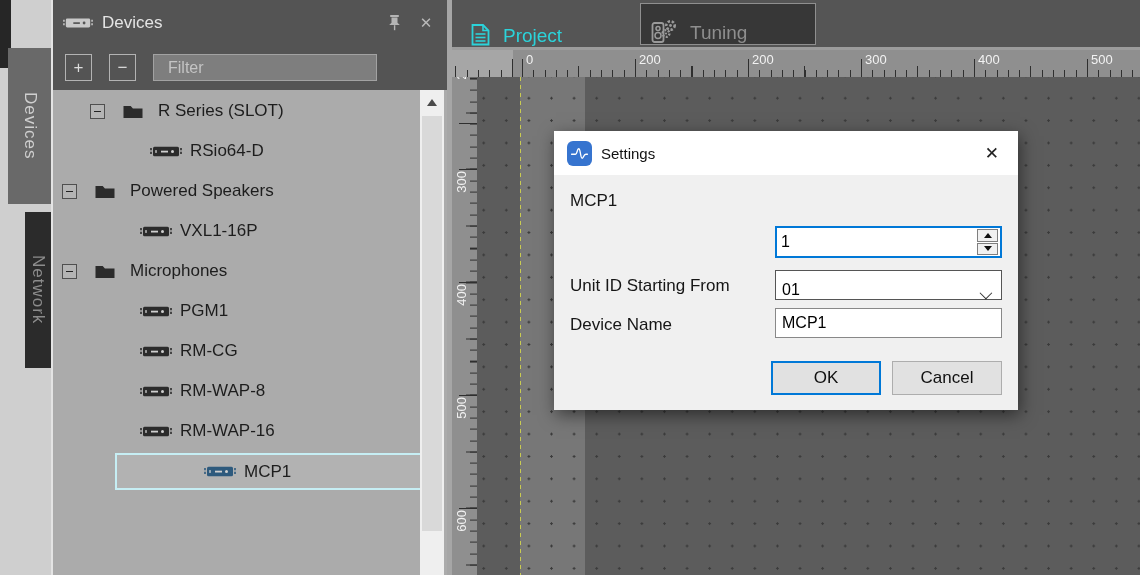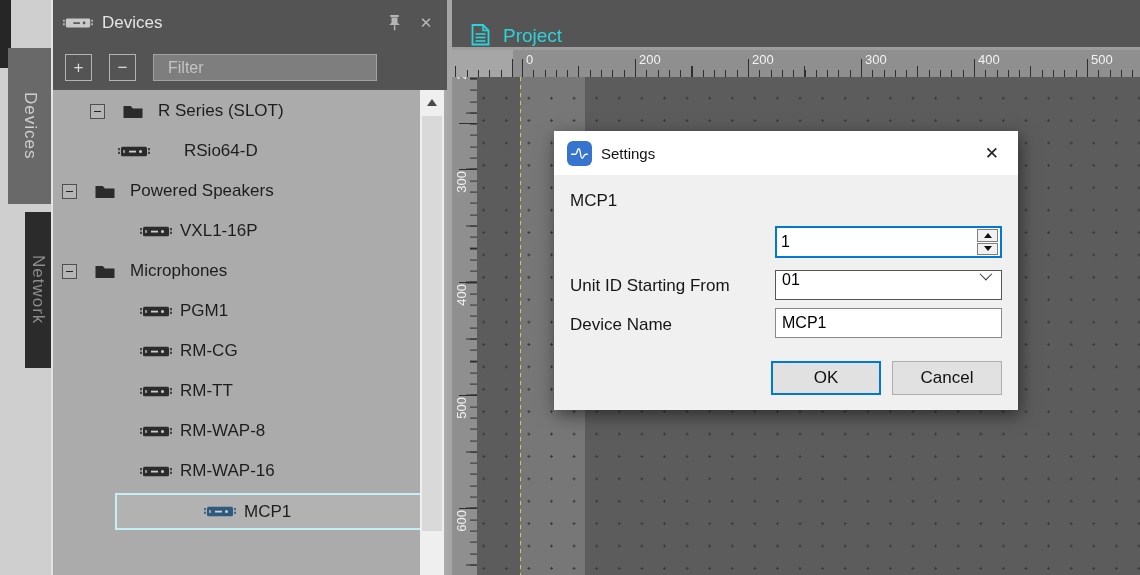--- a/index.html
+++ b/index.html
@@ -30,21 +30,21 @@
   .search-box input{flex:1;background:transparent;border:none;outline:none;color:#e0e0e0;font-size:16px;margin-left:6px;}
   .search-box input::placeholder{color:#c4c4c4;}
 
   .tree{position:absolute;left:0;top:90px;right:24px;bottom:0;overflow:hidden;padding-top:1px;}
   .row{display:flex;align-items:center;height:40px;color:#1d1d1d;font-size:17px;cursor:default;}
   .row .ebox{width:15px;height:15px;border:1px solid #4f4f4f;background:#b4b4b4;position:relative;margin-right:18px;flex:0 0 auto;}
   .row .ebox::after{content:"";position:absolute;left:3px;right:3px;top:6px;height:1px;background:#222;}
   .row.folder.l1{padding-left:9px;}
   .row.folder.l2{padding-left:37px;}
   .row.device.l2{padding-left:87px;}
-  .row.device.l3{padding-left:65px;gap:26px;}
+  .row.device.l3{padding-left:97px;}
   .row svg{color:#2b2b2b;flex:0 0 auto;}
   .row svg.dev{width:32px;height:15px;margin-right:8px;}
   .row svg.fold{width:20px;height:15px;margin-right:15px;}
   .row .rlabel{white-space:nowrap;}
   .row.selected{height:37px;margin-top:2px;margin-left:62px;background:#b2b2b2;border:2px solid #c6eef4;padding-left:6px;}
   .row.selected svg.dev{color:#2e5a7d;}
 
   .tree-scroll{position:absolute;right:3px;top:90px;width:24px;bottom:0;background:#efefef;}
   .sb-arrow{position:absolute;left:0;top:4px;width:24px;height:16px;display:flex;align-items:center;justify-content:center;}
   .sb-arrow::after{content:"";width:0;height:0;border-left:5px solid transparent;border-right:5px solid transparent;border-bottom:7px solid #4a4a4a;}
@@ -96,21 +96,21 @@
   .dlg-body{position:absolute;left:0;top:44px;right:0;bottom:0;}
   .dev-label{position:absolute;left:16px;top:16px;font-size:17px;color:#161616;}
   .flabel{position:absolute;left:16px;font-size:17px;color:#161616;white-space:nowrap;}
   .field{position:absolute;left:221px;width:227px;background:#fff;}
   .spin-field{top:51px;height:32px;border:2px solid #0078d7;display:flex;align-items:center;}
   .spin-field input{border:none;outline:none;flex:1;font-size:16px;padding-left:4px;min-width:0;}
   .spinners{width:21px;align-self:stretch;margin:1px 2px;display:flex;flex-direction:column;gap:1px;}
   .spin-btn{flex:1;background:#f1f1f1;border:1px solid #7f7f7f;display:flex;align-items:center;justify-content:center;cursor:pointer;}
   .spin-btn.up::after{content:"";width:0;height:0;border-left:4px solid transparent;border-right:4px solid transparent;border-bottom:5px solid #111;}
   .spin-btn.down::after{content:"";width:0;height:0;border-left:4px solid transparent;border-right:4px solid transparent;border-top:5px solid #111;}
-  .combo-field{top:95px;height:30px;border:1px solid #555;display:flex;align-items:flex-start;cursor:pointer;}
+  .combo-field{top:95px;height:30px;border:1px solid #555;display:flex;align-items:flex-end;cursor:pointer;}
   .combo-field .cval{flex:1;font-size:16px;padding-left:6px;}
   .chev{width:9px;height:9px;border-right:1.6px solid #333;border-bottom:1.6px solid #333;
     transform:rotate(45deg) translateY(-2px);margin-right:12px;}
   .text-field{top:133px;height:30px;border:1px solid #888;display:flex;}
   .text-field input{border:none;outline:none;flex:1;font-size:16px;padding-left:6px;min-width:0;}
   .dlg-btn{position:absolute;top:186px;width:110px;height:34px;background:#e1e1e1;font-size:17px;color:#111;
     display:flex;align-items:center;justify-content:center;cursor:pointer;}
   .btn-ok{left:217px;border:2px solid #0078d7;}
   .btn-cancel{left:338px;border:1px solid #adadad;}
 </style>
@@ -223,30 +223,20 @@
           <span class="rlabel">RM-CG</span>
         </div>
         <div class="row device l2">
           <svg class="dev" viewBox="0 0 32 14">
     <path d="M1,3.5 v7 M31,3.5 v7" stroke="currentColor" stroke-width="1.6" stroke-dasharray="2.2 1.6" fill="none"></path>
     <rect x="3" y="2.2" width="26" height="9.6" rx="1.5" fill="currentColor"></rect>
     <rect x="5.2" y="5.6" width="1.6" height="2.8" fill="#cfcfcf" opacity="0.85"></rect>
     <rect x="11" y="6.2" width="7" height="1.8" fill="#cfcfcf"></rect>
     <circle cx="22.5" cy="7" r="1.5" fill="#cfcfcf"></circle>
   </svg>
-          <span class="rlabel">RM-TT</span>
-        </div>
-        <div class="row device l2">
-          <svg class="dev" viewBox="0 0 32 14">
-    <path d="M1,3.5 v7 M31,3.5 v7" stroke="currentColor" stroke-width="1.6" stroke-dasharray="2.2 1.6" fill="none"></path>
-    <rect x="3" y="2.2" width="26" height="9.6" rx="1.5" fill="currentColor"></rect>
-    <rect x="5.2" y="5.6" width="1.6" height="2.8" fill="#cfcfcf" opacity="0.85"></rect>
-    <rect x="11" y="6.2" width="7" height="1.8" fill="#cfcfcf"></rect>
-    <circle cx="22.5" cy="7" r="1.5" fill="#cfcfcf"></circle>
-  </svg>
           <span class="rlabel">RM-WAP-8</span>
         </div>
         <div class="row device l2">
           <svg class="dev" viewBox="0 0 32 14">
     <path d="M1,3.5 v7 M31,3.5 v7" stroke="currentColor" stroke-width="1.6" stroke-dasharray="2.2 1.6" fill="none"></path>
     <rect x="3" y="2.2" width="26" height="9.6" rx="1.5" fill="currentColor"></rect>
     <rect x="5.2" y="5.6" width="1.6" height="2.8" fill="#cfcfcf" opacity="0.85"></rect>
     <rect x="11" y="6.2" width="7" height="1.8" fill="#cfcfcf"></rect>
     <circle cx="22.5" cy="7" r="1.5" fill="#cfcfcf"></circle>
   </svg>
@@ -277,20 +267,32 @@
           <path d="M2.5,2 h10.5 l5.5,5.5 v14 h-16 z" fill="none" stroke="#2bd3da" stroke-width="1.8"></path>
           <path d="M13,2 v5.5 h5.5" fill="none" stroke="#2bd3da" stroke-width="1.6"></path>
           <g stroke="#2bd3da" stroke-width="1.6">
               <line x1="5.5" y1="11" x2="15.5" y2="11"></line>
               <line x1="5.5" y1="14.5" x2="15.5" y2="14.5"></line>
               <line x1="5.5" y1="18" x2="15.5" y2="18"></line>
             </g>
         </svg>
         <span class="tlabel">Project</span>
       </div>
+      <div class="wtab tuning">
+        <svg width="27" height="26" viewBox="0 0 27 26">
+          <rect x="1.5" y="5" width="11" height="19" rx="2" fill="none" stroke="#9a9a9a" stroke-width="1.8"></rect>
+          <circle cx="7" cy="10.5" r="2" fill="none" stroke="#9a9a9a" stroke-width="1.5"></circle>
+          <circle cx="7" cy="17.5" r="3" fill="none" stroke="#9a9a9a" stroke-width="1.5"></circle>
+          <circle cx="19.5" cy="7.5" r="4.2" fill="none" stroke="#9a9a9a" stroke-width="2.6" stroke-dasharray="2.4 1.7"></circle>
+          <circle cx="19.5" cy="7.5" r="1.4" fill="#9a9a9a"></circle>
+          <circle cx="15" cy="15.5" r="3.4" fill="none" stroke="#9a9a9a" stroke-width="2.4" stroke-dasharray="2 1.5"></circle>
+          <circle cx="15" cy="15.5" r="1.1" fill="#9a9a9a"></circle>
+        </svg>
+        <span class="tlabel">Tuning</span>
+      </div>
     </div>
     <div class="tab-sep"></div>
 
     <div class="hruler">
       <div class="tint"></div>
         <div class="t-min"></div>
         <div class="t-mid"></div>
         <div class="t-maj"></div>
       <div class="hlabels">
           <span class="hlab" style="left: 74px;">0</span>

